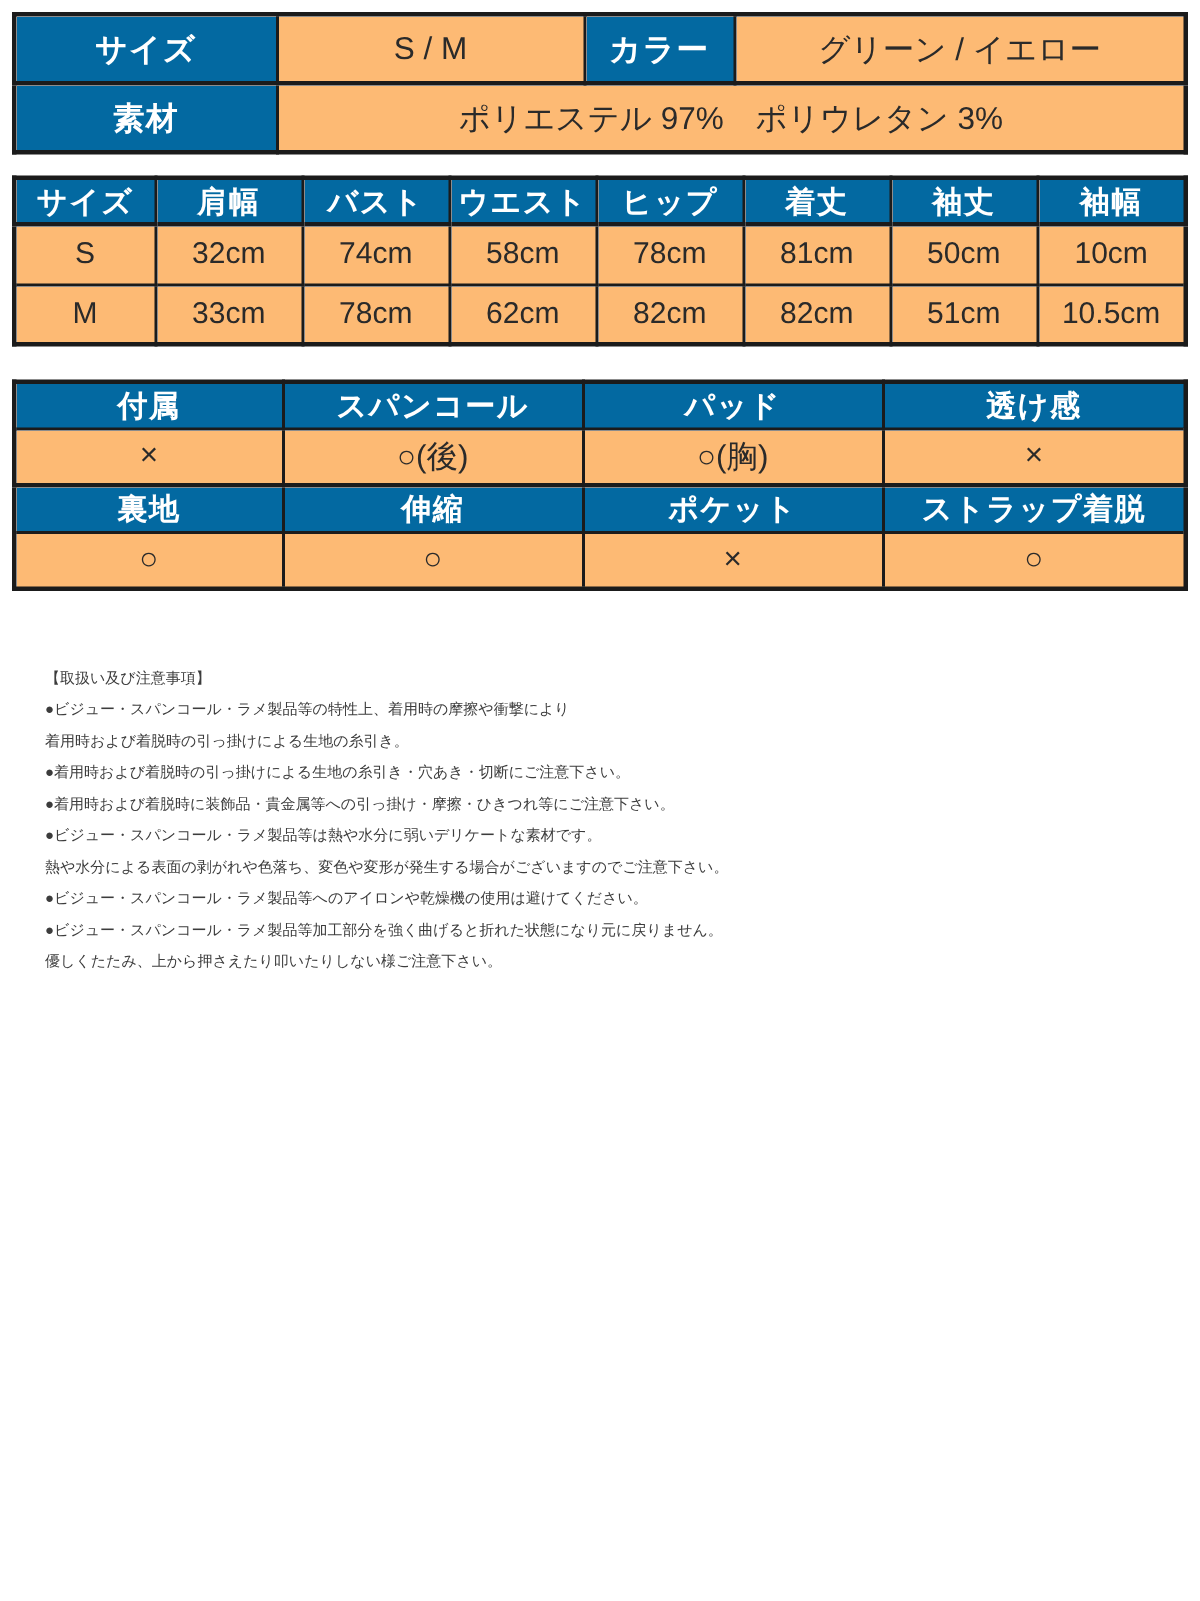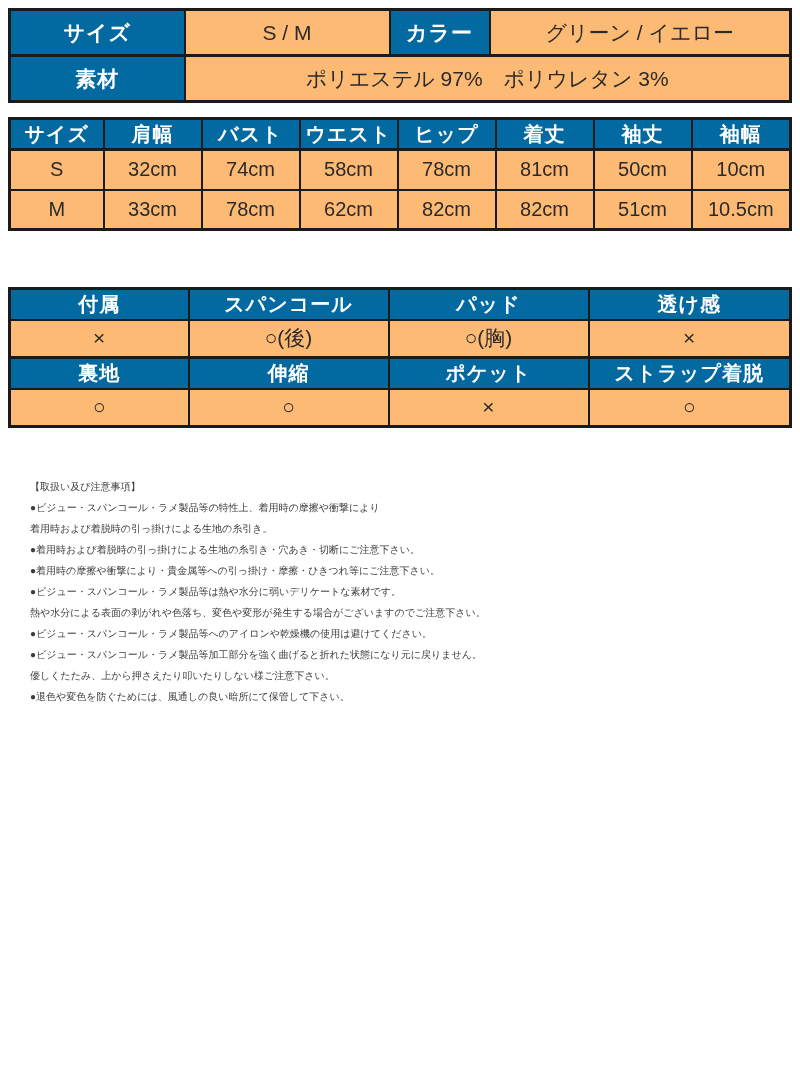--- a/index.html
+++ b/index.html
@@ -48,21 +48,21 @@
   .t1 tr { height: 46px; }
   .t1 .r2 th, .t1 .r2 td { border-top-width: 3px; }
 
   
   .t2 { margin-top: 14px; font-size: 20px; }
   .t2 .hrow { height: 31px; }
   .t2 .hrow th { border-bottom-width: 3px; font-size: 20px; }
   .t2 .brow { height: 40px; }
 
   
-  .t3 { margin-top: 56px; font-size: 20px; }
+  .t3 { margin-top: 22px; font-size: 20px; }
   .t3 .hrow { height: 31px; }
   .t3 .vrow { height: 38px; }
   .t3 .hrow2 th { border-top-width: 3px; }
   .t3 .vrow td { font-size: 21px; }
 
   
   .notes {
     margin-top: 48px;
     margin-left: 30px;
     color: #3c3c3c;
@@ -175,22 +175,21 @@
         <td>○</td>
       </tr>
     </tbody>
   </table>
 
   <div class="notes">
     <div class="note-line">【取扱い及び注意事項】</div>
     <div class="note-line">●ビジュー・スパンコール・ラメ製品等の特性上、着用時の摩擦や衝撃により</div>
     <div class="note-line">着用時および着脱時の引っ掛けによる生地の糸引き。</div>
     <div class="note-line">●着用時および着脱時の引っ掛けによる生地の糸引き・穴あき・切断にご注意下さい。</div>
-    <div class="note-line">●着用時の摩擦や衝撃により・貴金属等への引っ掛け・摩擦・ひきつれ等にご注意下さい。</div>
+    <div class="note-line">●着用時および着脱時に装飾品・貴金属等への引っ掛け・摩擦・ひきつれ等にご注意下さい。</div>
     <div class="note-line">●ビジュー・スパンコール・ラメ製品等は熱や水分に弱いデリケートな素材です。</div>
     <div class="note-line">熱や水分による表面の剥がれや色落ち、変色や変形が発生する場合がございますのでご注意下さい。</div>
     <div class="note-line">●ビジュー・スパンコール・ラメ製品等へのアイロンや乾燥機の使用は避けてください。</div>
     <div class="note-line">●ビジュー・スパンコール・ラメ製品等加工部分を強く曲げると折れた状態になり元に戻りません。</div>
     <div class="note-line">優しくたたみ、上から押さえたり叩いたりしない様ご注意下さい。</div>
-    <div class="note-line">●退色や変色を防ぐためには、風通しの良い暗所にて保管して下さい。</div>
   </div>
 
 </div>
 
 </body></html>

